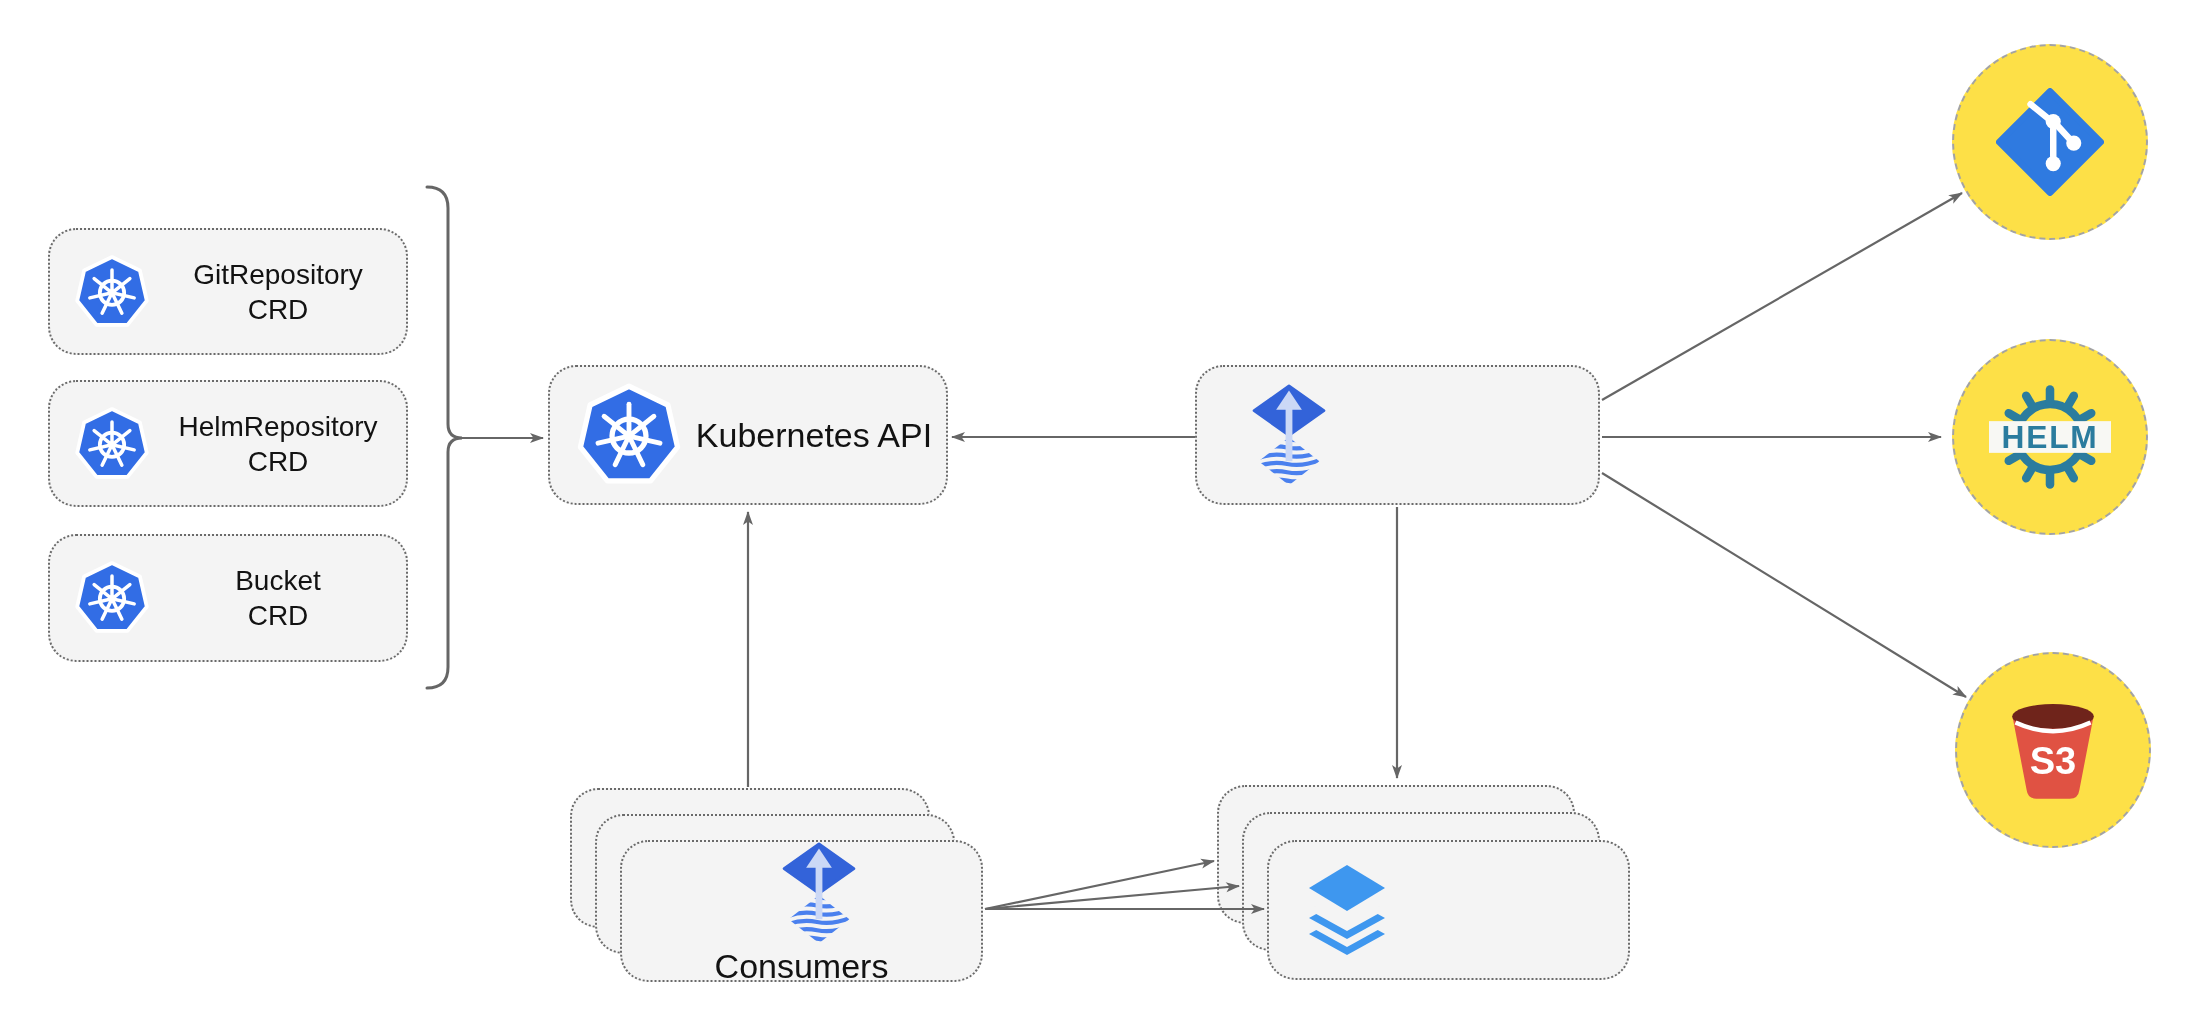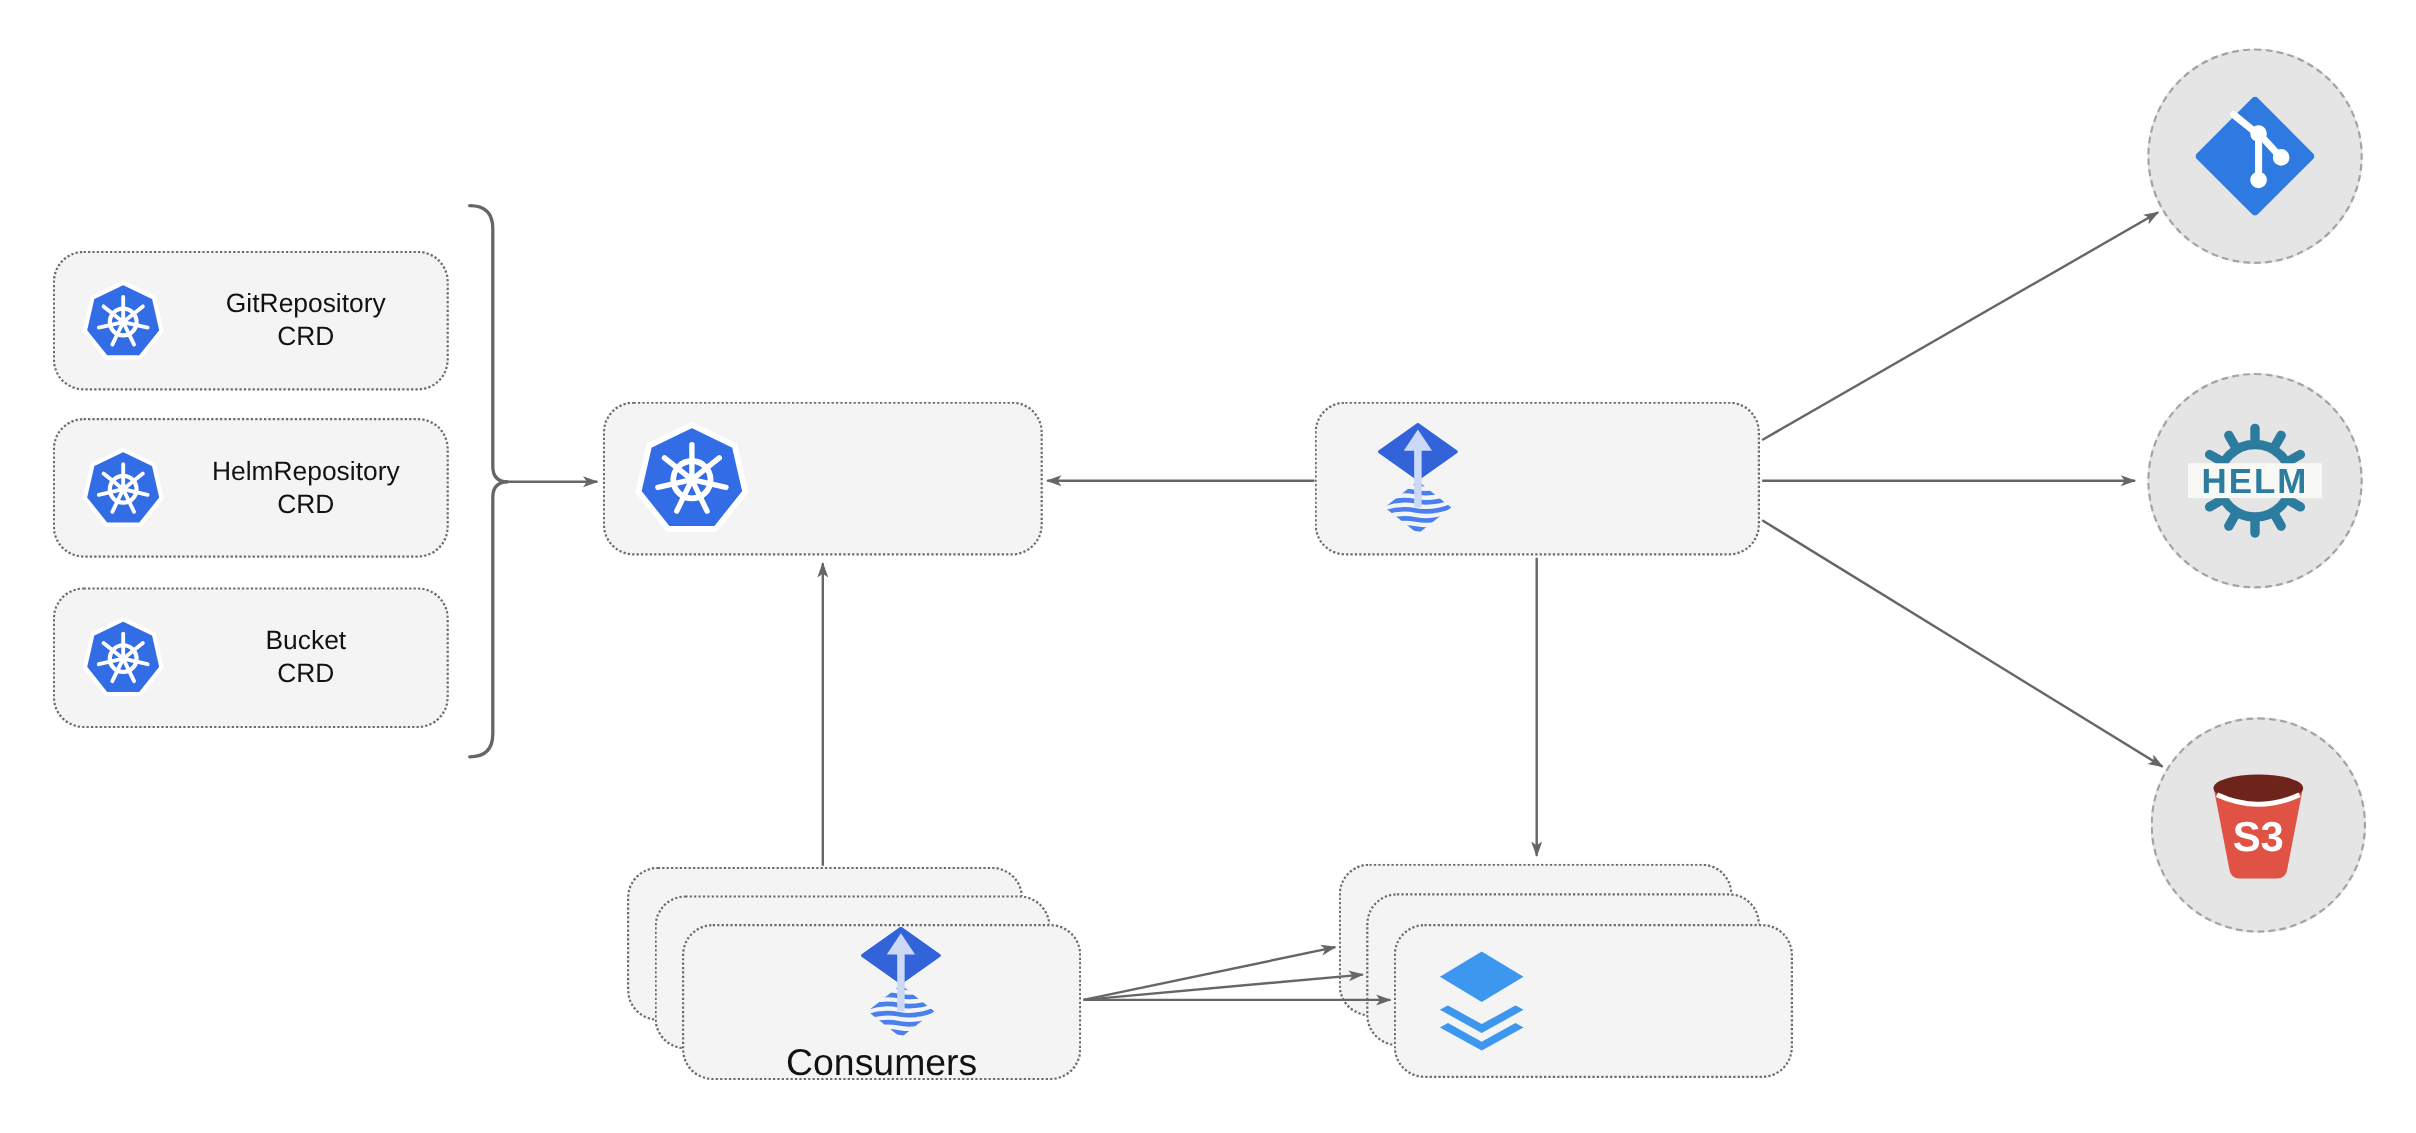--- a/index.html
+++ b/index.html
@@ -13,25 +13,25 @@
     position:absolute;
     background:#f4f4f4;
     border:2px dotted #6a6a6a;
     border-radius:28px;
     box-sizing:border-box;
     display:flex;align-items:center;
   }
   .node .txt{
     flex:1;text-align:center;line-height:1.25;color:#121212;
   }
-  .txt-sm{font-size:24px;}
+  .txt-sm{font-size:28px;}
   .txt-lg{font-size:34px;}
   .circle{
     position:absolute;width:196px;height:196px;border-radius:50%;
-    background:#e5e5e5;border:2px dashed #a3a3a3;box-sizing:border-box;
+    background:#fde047;border:2px dashed #a3a3a3;box-sizing:border-box;
     display:flex;align-items:center;justify-content:center;text-align:right;
   }
   svg{display:block;}
   #edges{position:absolute;left:0;top:0;z-index:6;pointer-events:none;}
   .iconbox{flex:0 0 auto;}
 </style>
 </head>
 <body>
 
 <svg width="0" height="0" style="position:absolute" aria-hidden="true">
@@ -98,20 +98,21 @@
   <div class="txt txt-sm">
     <div>Bucket</div>
     <div>CRD</div>
   </div>
 </div>
 
 <div class="node" style="left:548px;top:365px;width:400px;height:140px;">
   <svg class="iconbox" width="106" height="106" style="margin-left:26px;">
       <use href="#ic-k8s"></use>
     </svg>
+  <div class="txt txt-lg">Kubernetes API</div>
 </div>
 
 <div class="node" style="left:1195px;top:365px;width:405px;height:140px;">
   <svg class="iconbox" width="92" height="103" style="margin-left:46px;">
       <use href="#ic-flux"></use>
     </svg>
 </div>
 
 <div class="node" style="left:570px;top:788px;width:360px;height:140px;"></div>
 <div class="node" style="left:595px;top:814px;width:360px;height:140px;"></div>

